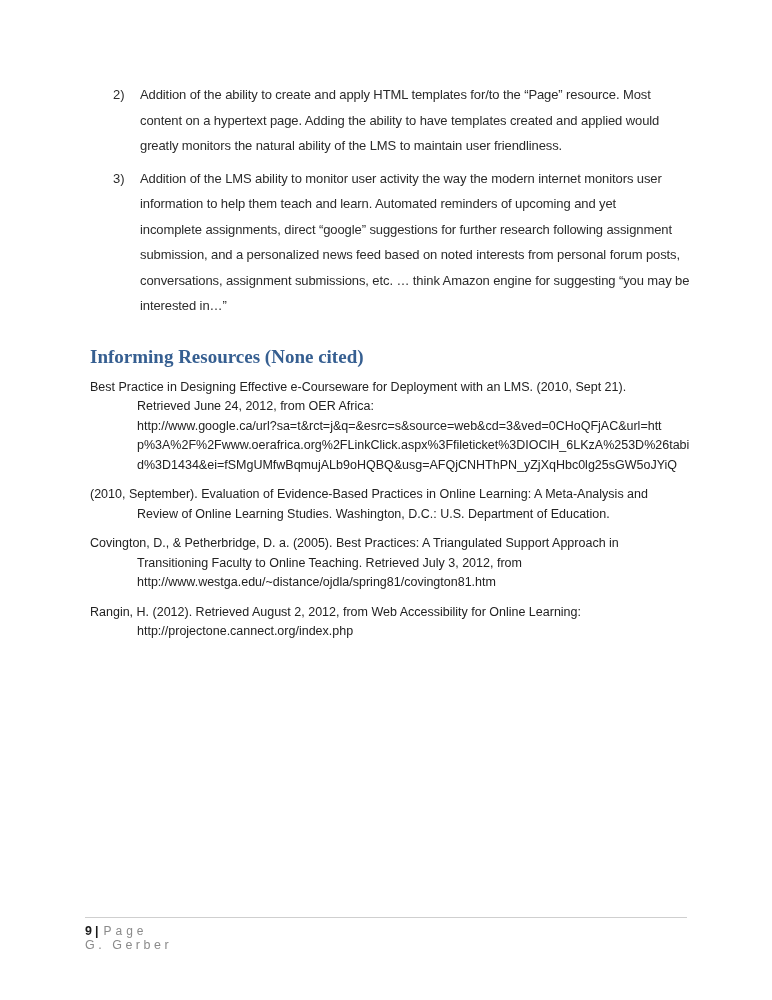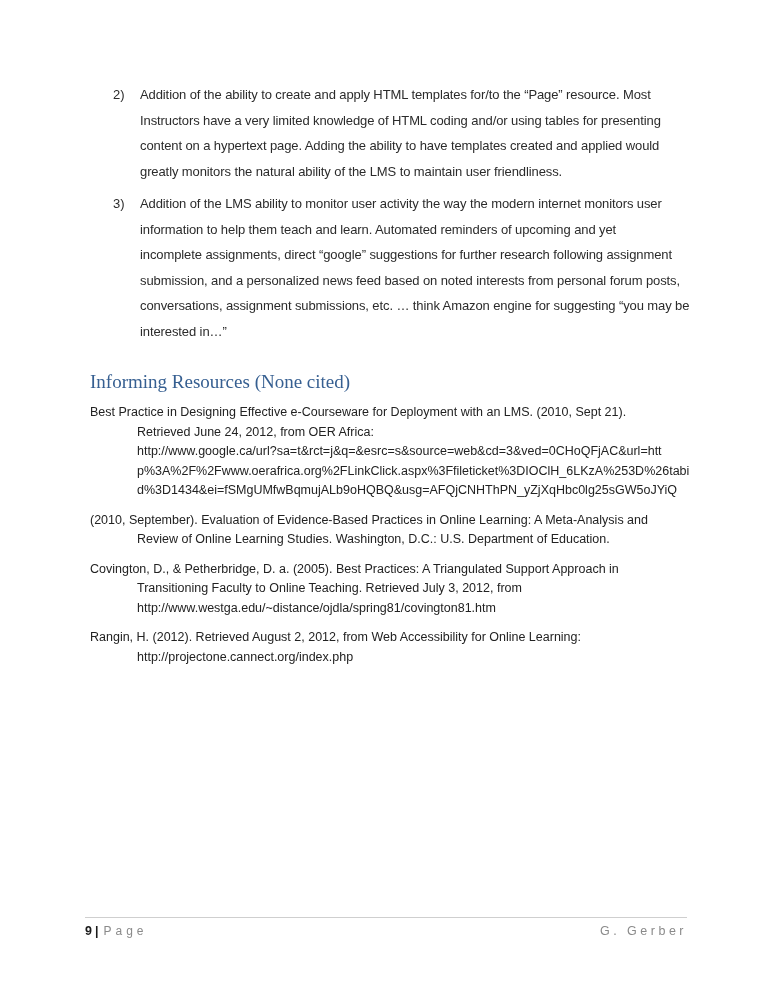--- a/index.html
+++ b/index.html
@@ -36,21 +36,21 @@
     flex: 0 0 27px;
     line-height: 25.5px;
   }
   .li .litext .tline {
     line-height: 25.5px;
     white-space: nowrap;
   }
   
   .heading {
     font-family: "Liberation Serif", serif;
-    font-weight: normal;
+    font-weight: bold;
     font-size: 19px;
     color: #365F91;
     margin: 26px 0 9px 0;
     line-height: 24px;
   }
   
   .ref {
     font-size: 12.5px;
     line-height: 19.5px;
     margin-bottom: 10px;
@@ -70,20 +70,21 @@
     position: absolute;
     top: 917px;
     left: 85px;
     right: 85px;
     border-top: 1px solid #cfcfcf;
     padding-top: 6px;
     display: flex;
     justify-content: space-between;
     align-items: baseline;
     font-size: 12.5px;
+    flex-direction: column;
   }
   .pageno {
     font-weight: bold;
     color: #1a1a1a;
   }
   .fsep {
     font-weight: bold;
     color: #1a1a1a;
     margin: 0 5px 0 3px;
   }
@@ -101,21 +102,20 @@
 <body>
 
 <div class="page">
   <div class="content">
 
     <div class="list">
       <div class="li">
         <div class="marker">2)</div>
         <div class="litext">
             <div class="tline">Addition of the ability to create and apply HTML templates for/to the “Page” resource.  Most</div>
-            <div class="tline">Instructors have a very limited knowledge of HTML coding and/or using tables for presenting</div>
             <div class="tline">content on a hypertext page.  Adding the ability to have templates created and applied would</div>
             <div class="tline">greatly monitors the natural ability of the LMS to maintain user friendliness.</div>
           </div>
       </div>
       <div class="li">
         <div class="marker">3)</div>
         <div class="litext">
             <div class="tline">Addition of the LMS ability to monitor user activity the way the modern internet monitors user</div>
             <div class="tline">information to help them teach and learn.  Automated reminders of upcoming and yet</div>
             <div class="tline">incomplete assignments, direct “google” suggestions for further research following assignment</div>

